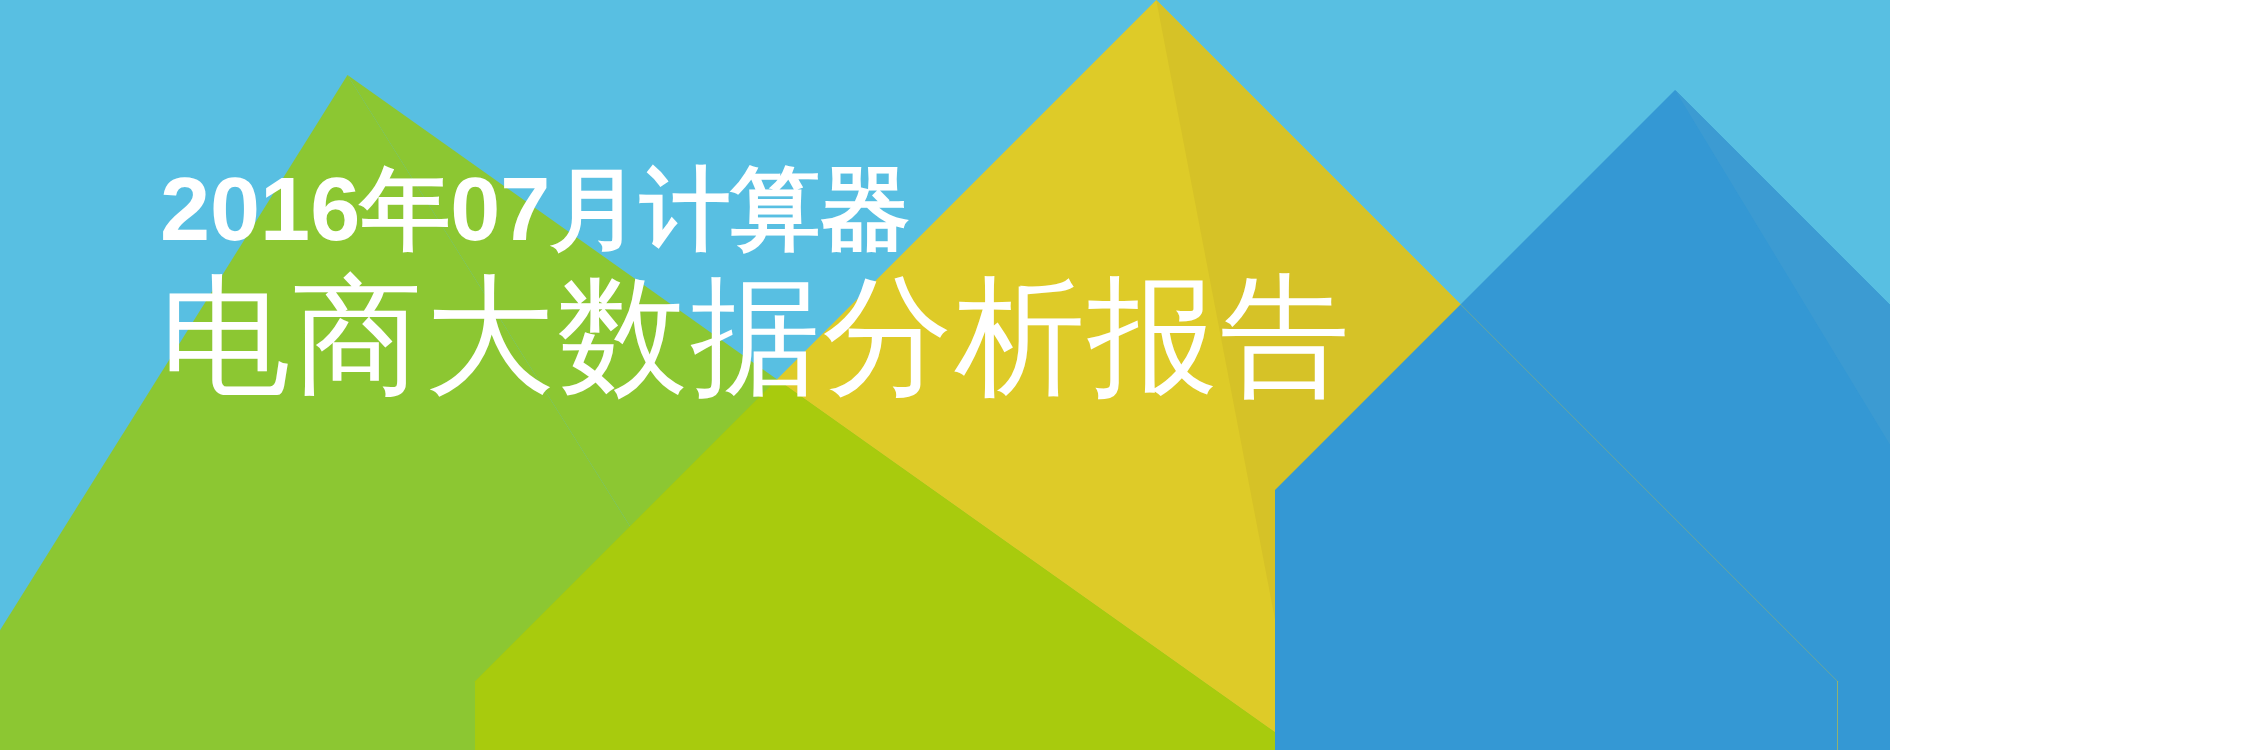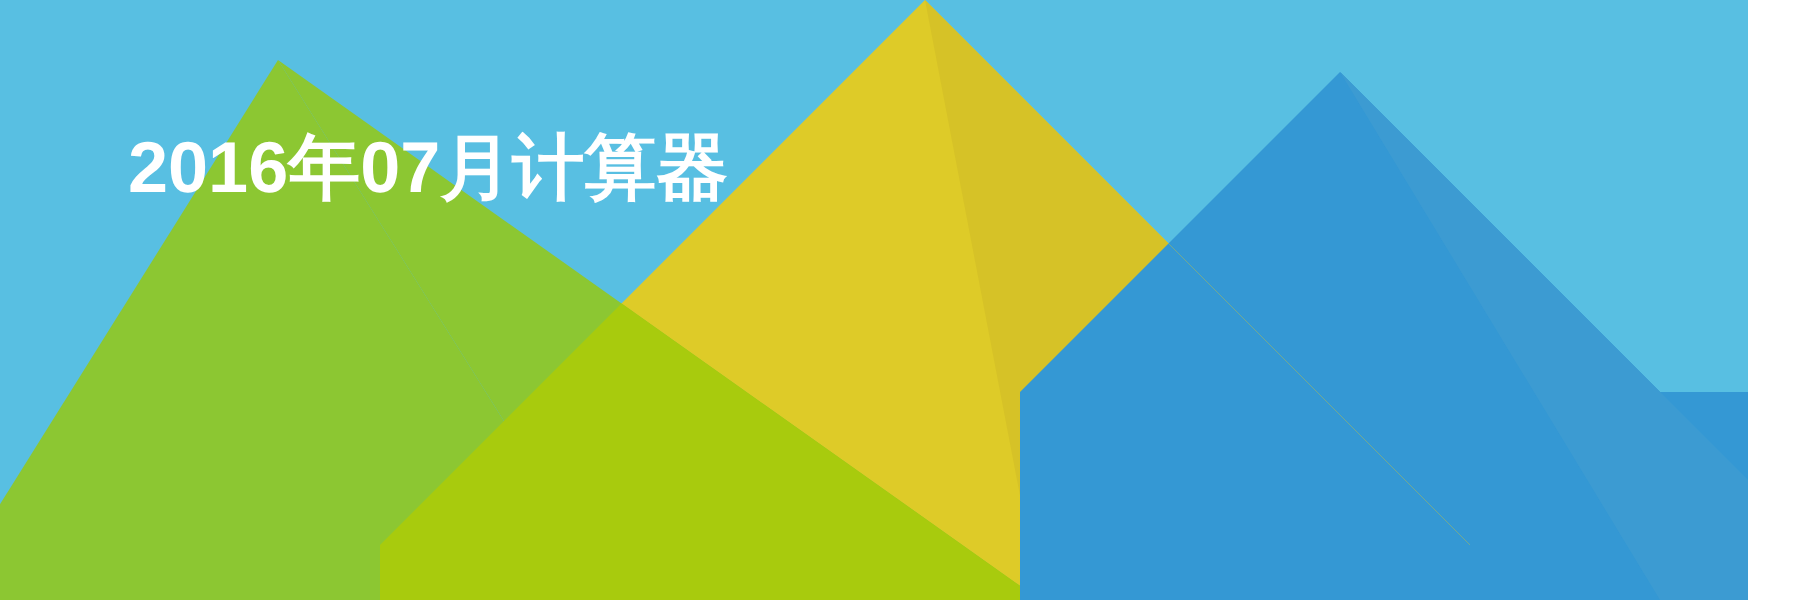--- a/index.html
+++ b/index.html
@@ -3,21 +3,21 @@
 <meta charset="utf-8">
 <title>Banner</title>
 <style>
   html, body {
     margin: 0;
     padding: 0;
     background: #ffffff;
   }
   #banner {
     position: relative;
-    width: 1748px;
+    width: 1512px;
     height: 600px;
     overflow: hidden;
     font-family: "Liberation Sans", "DejaVu Sans", sans-serif;
     background: #58BFE2;
   }
   #bg-art {
     position: absolute;
     inset: 0;
     width: 1800px;
     height: 600px;
@@ -84,15 +84,16 @@
       <clipPath id="clip-yellow-all">
         <polygon points="925,0 380,545 380,600 1470,600 1470,545"></polygon>
       </clipPath>
       <polygon points="1340,72 1020,392 1020,600 1660,600 1660,392" fill="#3498D4" clip-path="url(#clip-yellow-all)"></polygon>
     </g>
 
   </svg>
 
   <div id="title-block">
     <div class="title-line-1">2016年07月计算器</div>
+    <div class="title-line-2">电商大数据分析报告</div>
   </div>
 
 </div>
 
 </body></html>

